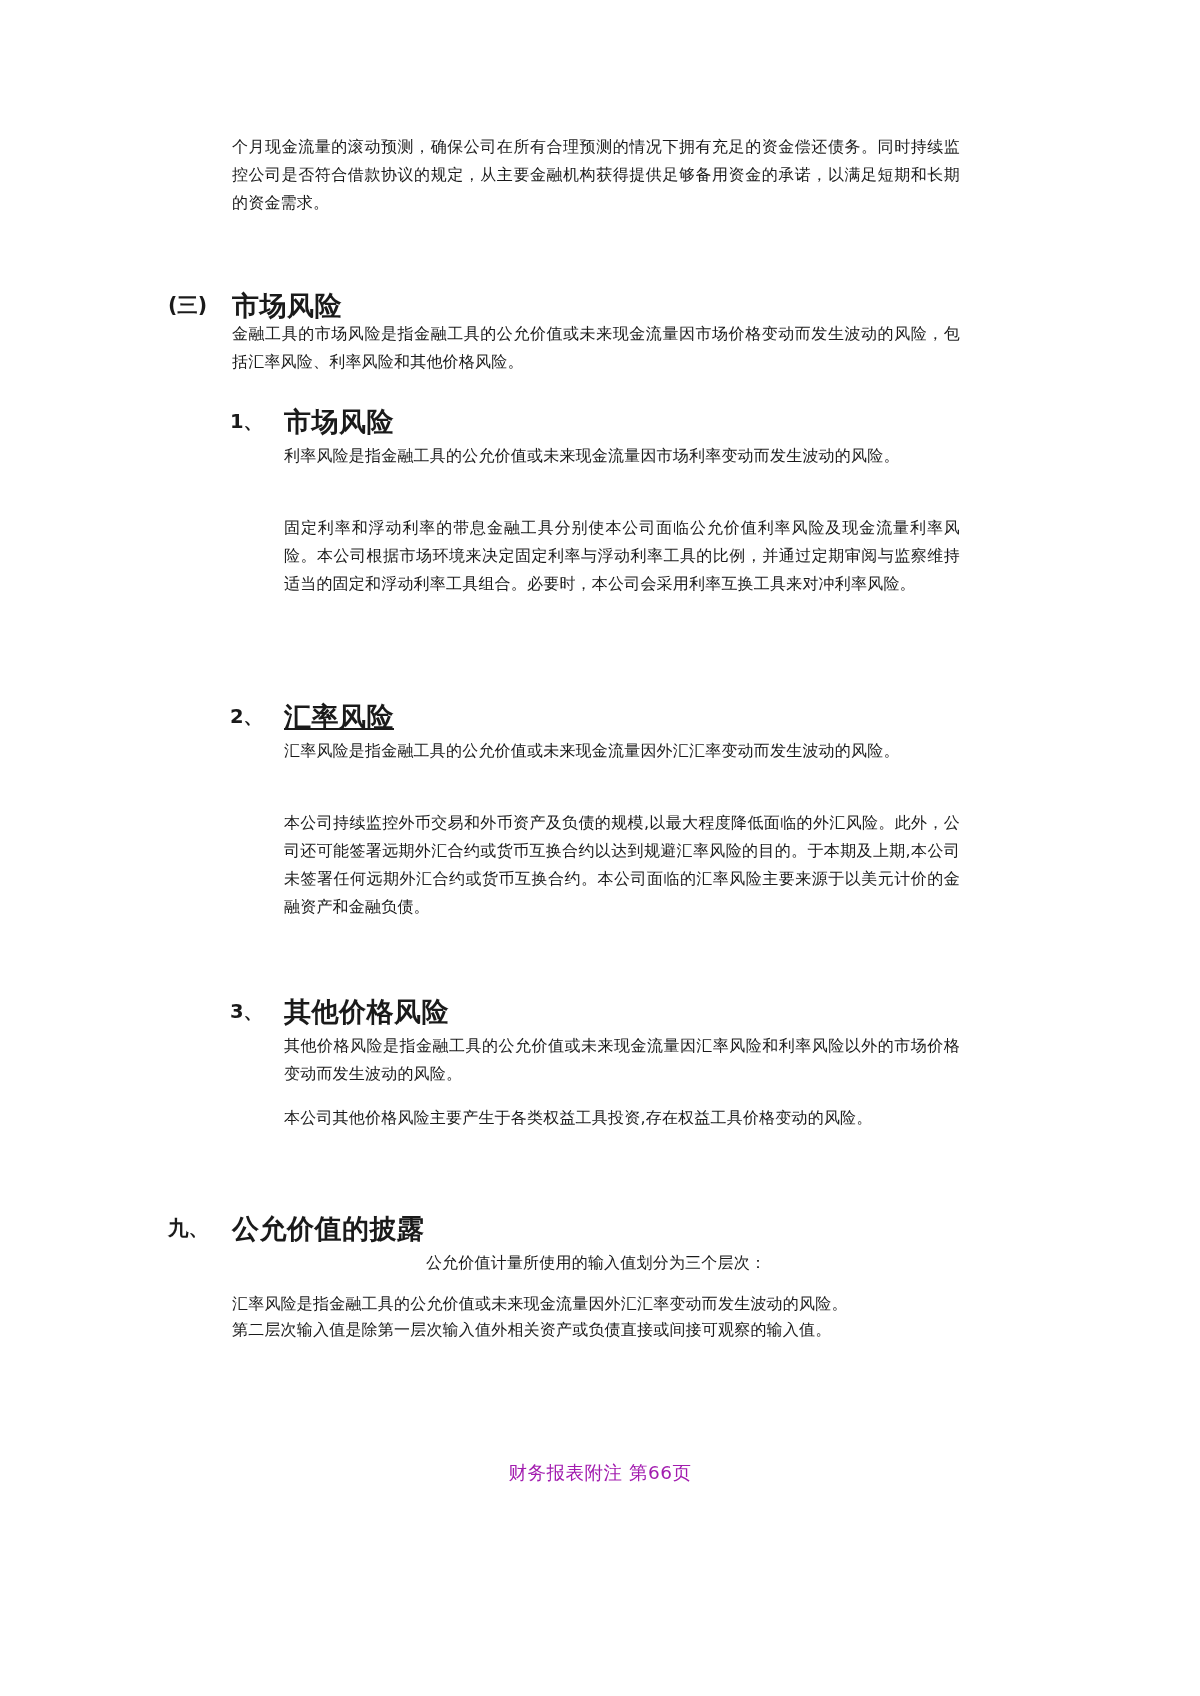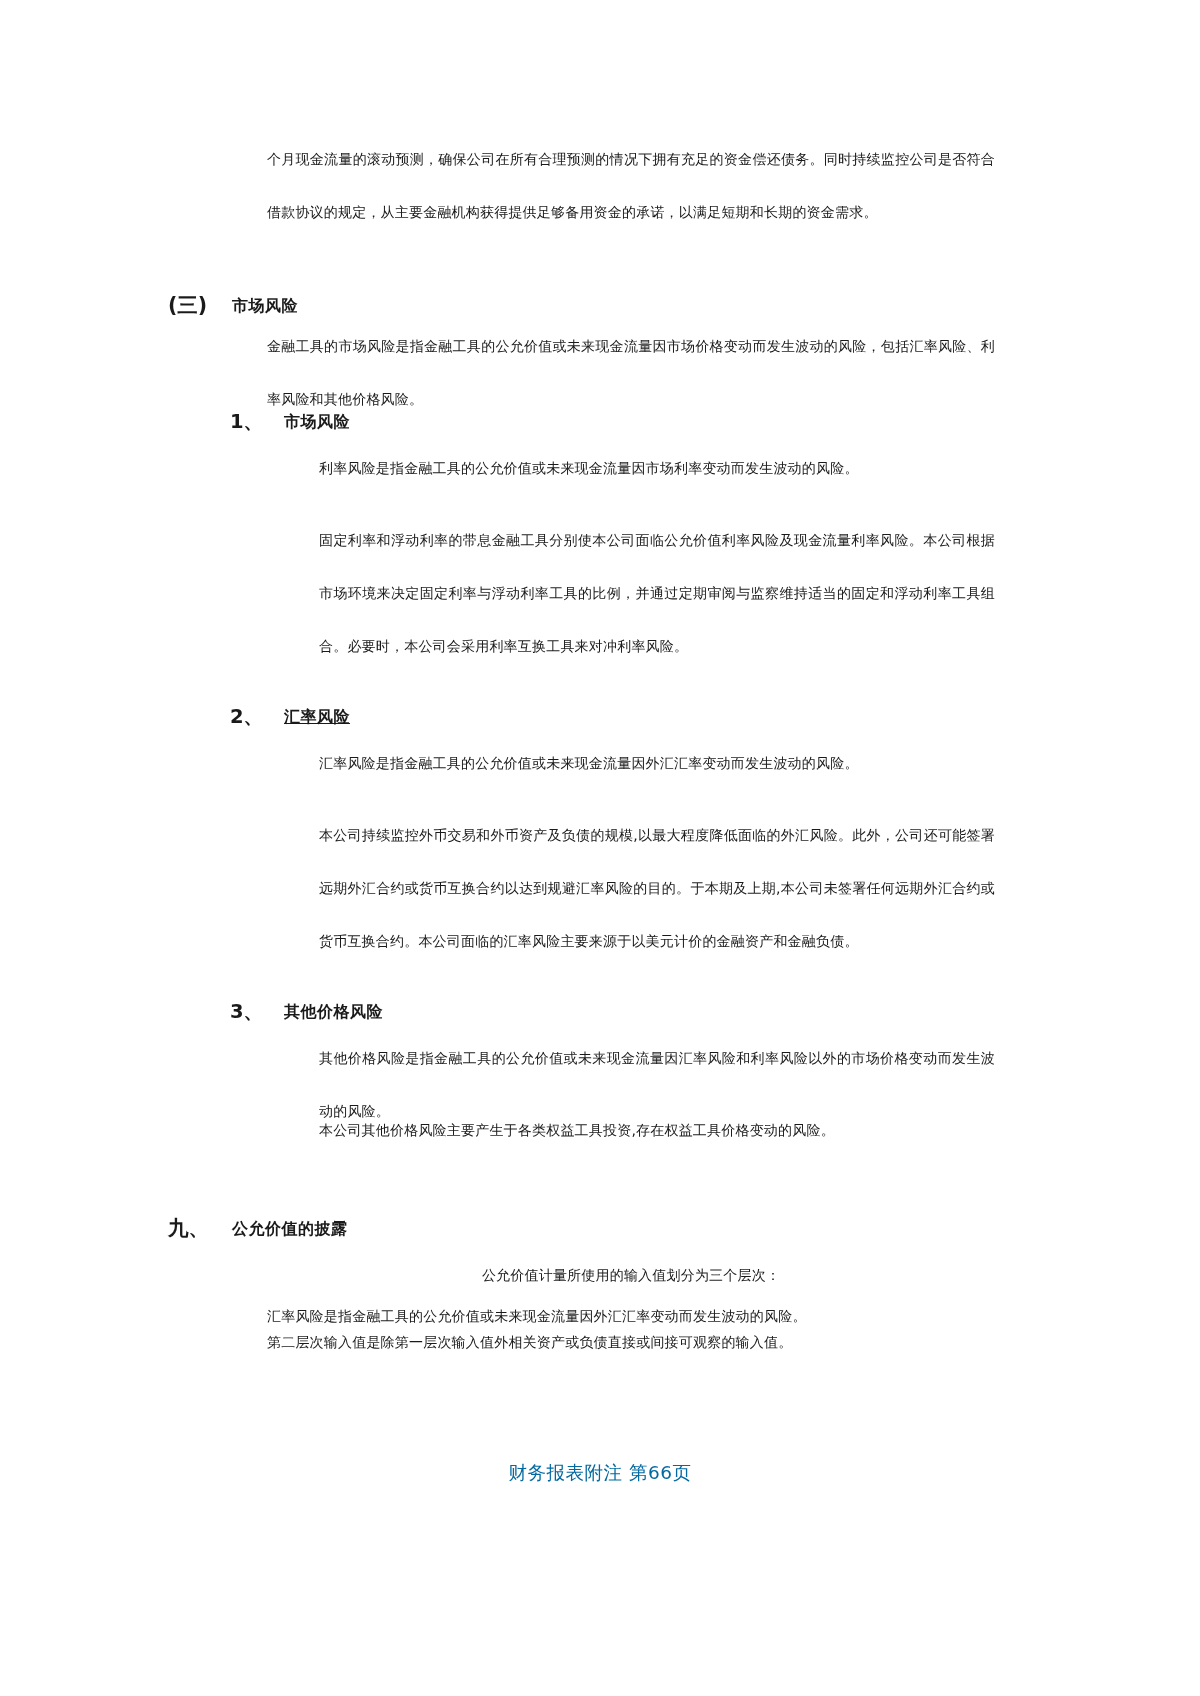--- a/index.html
+++ b/index.html
@@ -19,47 +19,46 @@
   }
   .content {
     position: absolute;
     left: 0;
     top: 0;
     width: 1200px;
   }
 
   
   .para {
-    font-size: 14px;
-    line-height: 53px;
+    font-size: 16px;
+    line-height: 28px;
     text-align: justify;
     text-justify: inter-ideograph;
     letter-spacing: 0.2px;
-    margin-left: 35px;
   }
 
   
   .top-para {
     position: absolute;
     left: 232px;
     top: 133px;
     width: 728px;
   }
 
   
   .sec-marker {
     position: absolute;
     font-weight: bold;
     font-size: 20.5px;
     line-height: 41px;
   }
   .sec-title {
     position: absolute;
     font-weight: bold;
-    font-size: 16px;
+    font-size: 27px;
     line-height: 41px;
     letter-spacing: 0.5px;
   }
 
   .blk {
     position: absolute;
   }
 
   .num-marker {
     position: absolute;
@@ -68,21 +67,21 @@
     line-height: 41px;
   }
 
   .footer {
     position: absolute;
     left: 0;
     top: 1460px;
     width: 1200px;
     text-align: center;
     font-size: 18.5px;
-    color: #0369a1;
+    color: #a21caf;
     letter-spacing: 0.5px;
   }
 </style>
 </head>
 <body>
 
 <div class="page">
   <div class="content">
 
     <div class="para top-para">个月现金流量的滚动预测，确保公司在所有合理预测的情况下拥有充足的资金偿还债务。同时持续监控公司是否符合借款协议的规定，从主要金融机构获得提供足够备用资金的承诺，以满足短期和长期的资金需求。</div>

